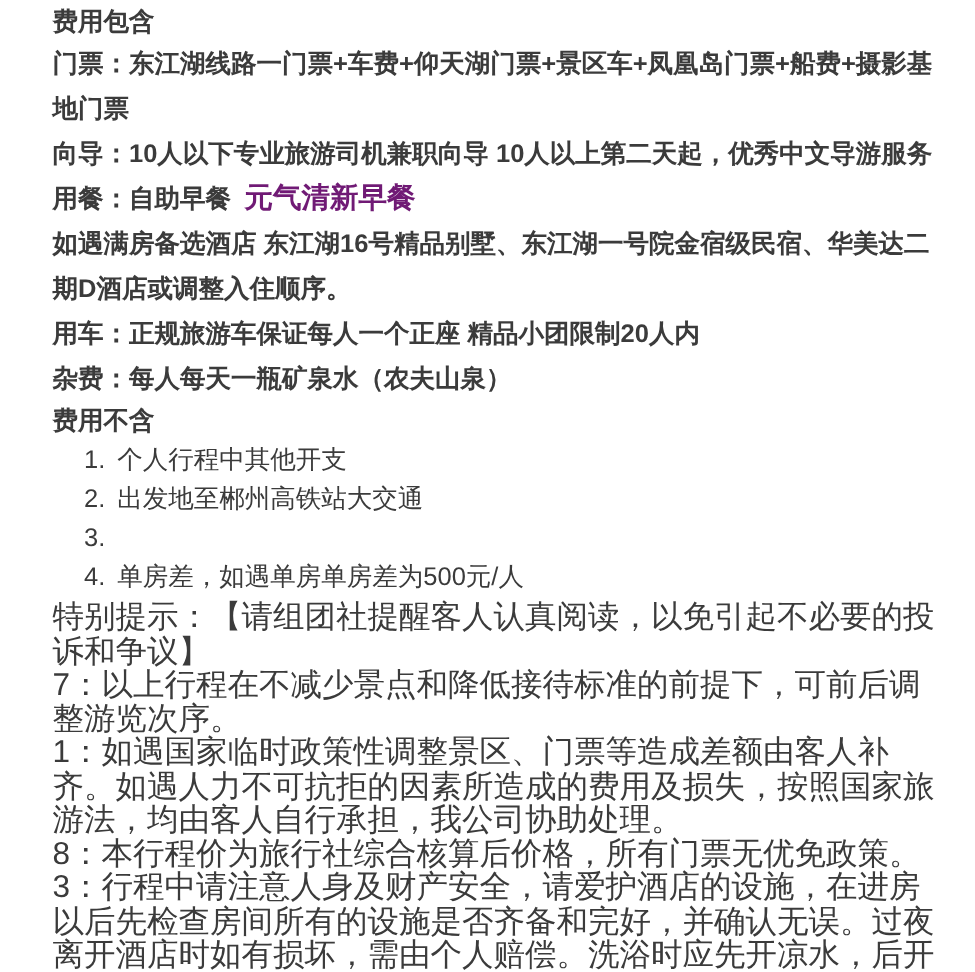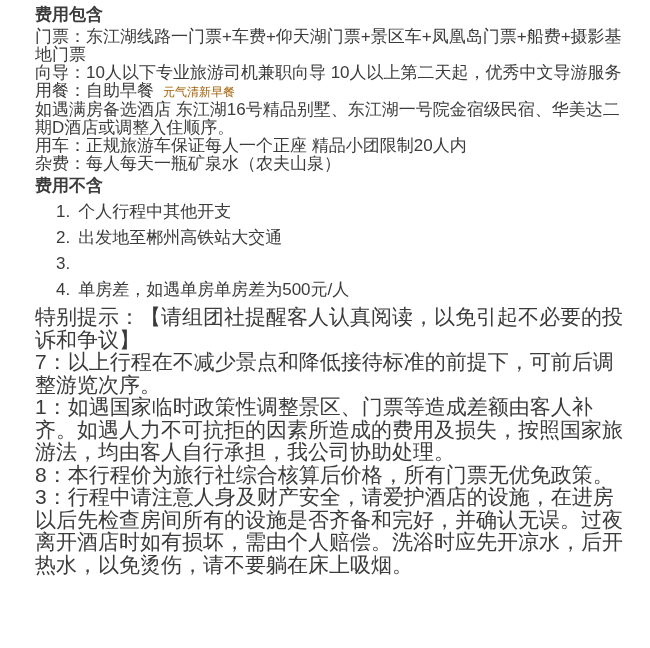--- a/index.html
+++ b/index.html
@@ -20,27 +20,27 @@
   }
   .section-title {
     margin: 0;
     font-size: 17px;
     line-height: 26px;
     font-weight: 700;
   }
   .body-line {
     margin: 0;
     font-size: 17px;
-    line-height: 18px;
-    font-weight: 400;
+    line-height: 30px;
+    font-weight: 700;
     word-break: break-all;
   }
   .hl {
-    color: #a16207;
-    font-size: 12px;
+    color: #701a75;
+    font-size: 19px;
     margin-left: 9px;
   }
   .olist {
     margin: 0;
     padding: 0;
   }
   .oitem {
     display: flex;
     font-size: 17px;
     line-height: 26px;

